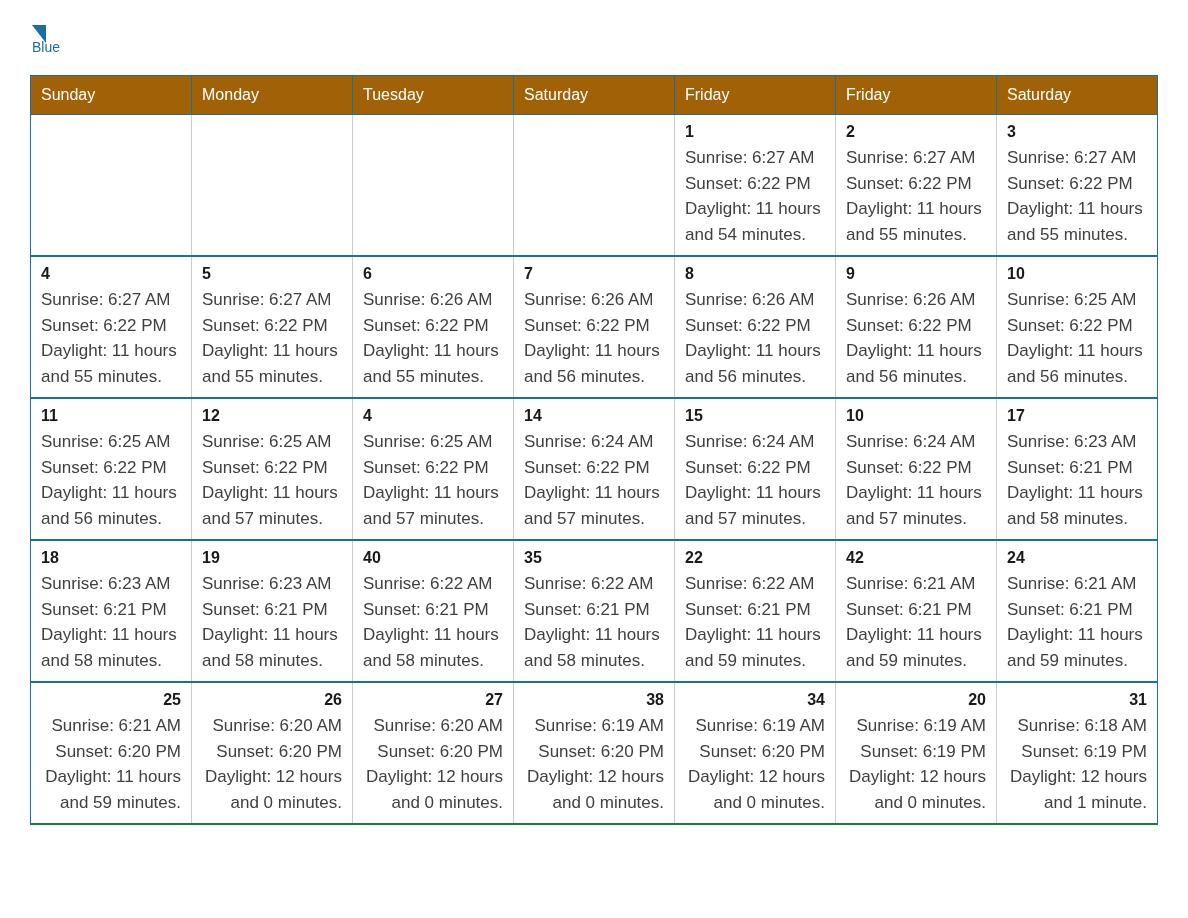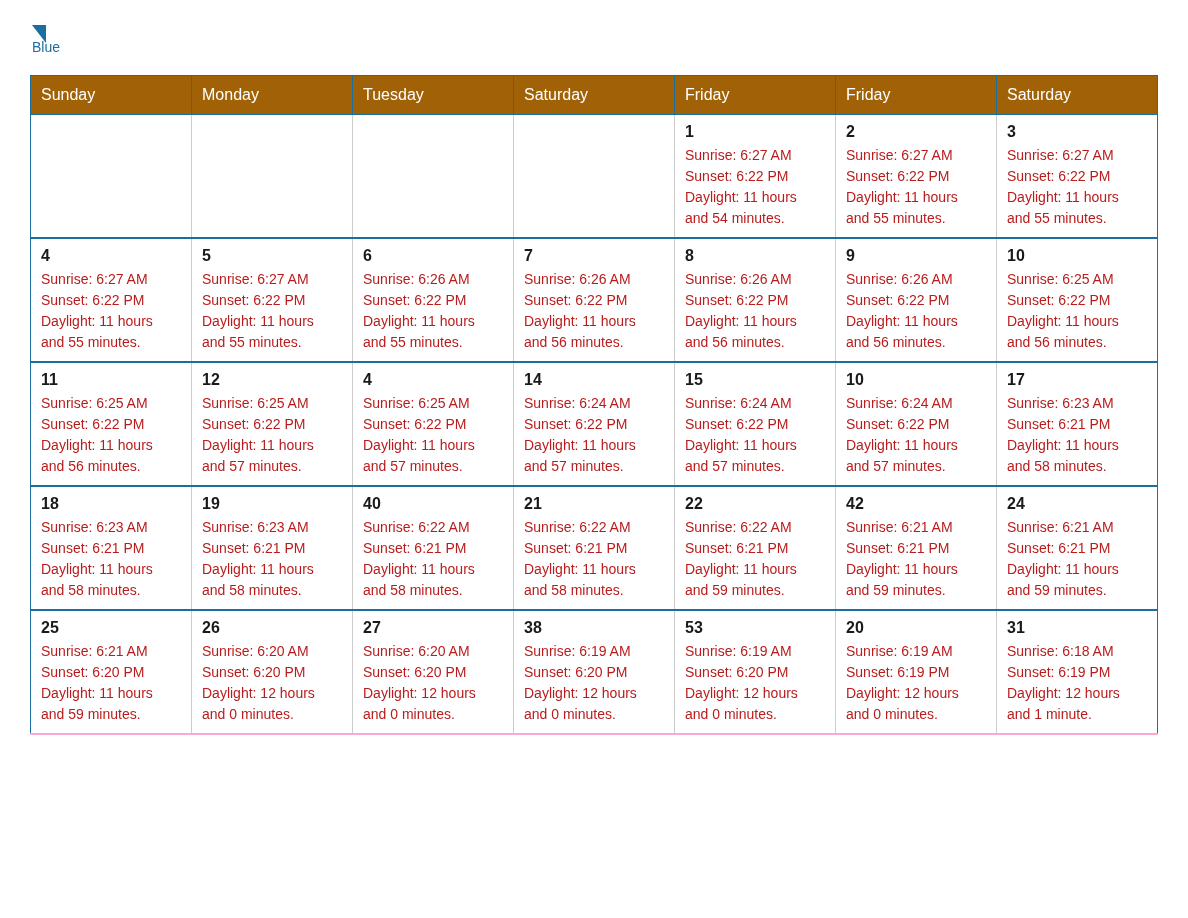--- a/index.html
+++ b/index.html
@@ -98,27 +98,28 @@
     }
     tbody td:first-child { border-left: 1px solid #1a6fa0; }
     tbody td:last-child { border-right: 1px solid #1a6fa0; }
     .day-num {
       font-size: 16px;
       font-weight: bold;
       color: #1a1a1a;
       margin-bottom: 4px;
     }
     .day-info {
-      font-size: 14px;
-      color: #b91c1c;
+      font-size: 17px;
+      color: #404040;
       line-height: 1.5;
     }
     .empty-cell { background: #fff; }
     tbody tr:last-child {
-      border-bottom: 2px solid #f9a8d4;
+      border-bottom: 2px solid #15803d;
+      text-align: right;
     }
   </style>
 </head>
 <body>
 
 <div class="header">
   <div class="logo">
     <div class="logo-top">
       <span class="logo-general"></span>
       <span class="logo-arrow"></span>
@@ -230,21 +231,21 @@
         </td>
         <td>
           <div class="day-num">19</div>
           <div class="day-info">Sunrise: 6:23 AM<br>Sunset: 6:21 PM<br>Daylight: 11 hours<br>and 58 minutes.</div>
         </td>
         <td>
           <div class="day-num">40</div>
           <div class="day-info">Sunrise: 6:22 AM<br>Sunset: 6:21 PM<br>Daylight: 11 hours<br>and 58 minutes.</div>
         </td>
         <td>
-          <div class="day-num">21</div>
+          <div class="day-num">35</div>
           <div class="day-info">Sunrise: 6:22 AM<br>Sunset: 6:21 PM<br>Daylight: 11 hours<br>and 58 minutes.</div>
         </td>
         <td>
           <div class="day-num">22</div>
           <div class="day-info">Sunrise: 6:22 AM<br>Sunset: 6:21 PM<br>Daylight: 11 hours<br>and 59 minutes.</div>
         </td>
         <td>
           <div class="day-num">42</div>
           <div class="day-info">Sunrise: 6:21 AM<br>Sunset: 6:21 PM<br>Daylight: 11 hours<br>and 59 minutes.</div>
         </td>
@@ -264,21 +265,21 @@
         </td>
         <td>
           <div class="day-num">27</div>
           <div class="day-info">Sunrise: 6:20 AM<br>Sunset: 6:20 PM<br>Daylight: 12 hours<br>and 0 minutes.</div>
         </td>
         <td>
           <div class="day-num">38</div>
           <div class="day-info">Sunrise: 6:19 AM<br>Sunset: 6:20 PM<br>Daylight: 12 hours<br>and 0 minutes.</div>
         </td>
         <td>
-          <div class="day-num">53</div>
+          <div class="day-num">34</div>
           <div class="day-info">Sunrise: 6:19 AM<br>Sunset: 6:20 PM<br>Daylight: 12 hours<br>and 0 minutes.</div>
         </td>
         <td>
           <div class="day-num">20</div>
           <div class="day-info">Sunrise: 6:19 AM<br>Sunset: 6:19 PM<br>Daylight: 12 hours<br>and 0 minutes.</div>
         </td>
         <td>
           <div class="day-num">31</div>
           <div class="day-info">Sunrise: 6:18 AM<br>Sunset: 6:19 PM<br>Daylight: 12 hours<br>and 1 minute.</div>
         </td>

